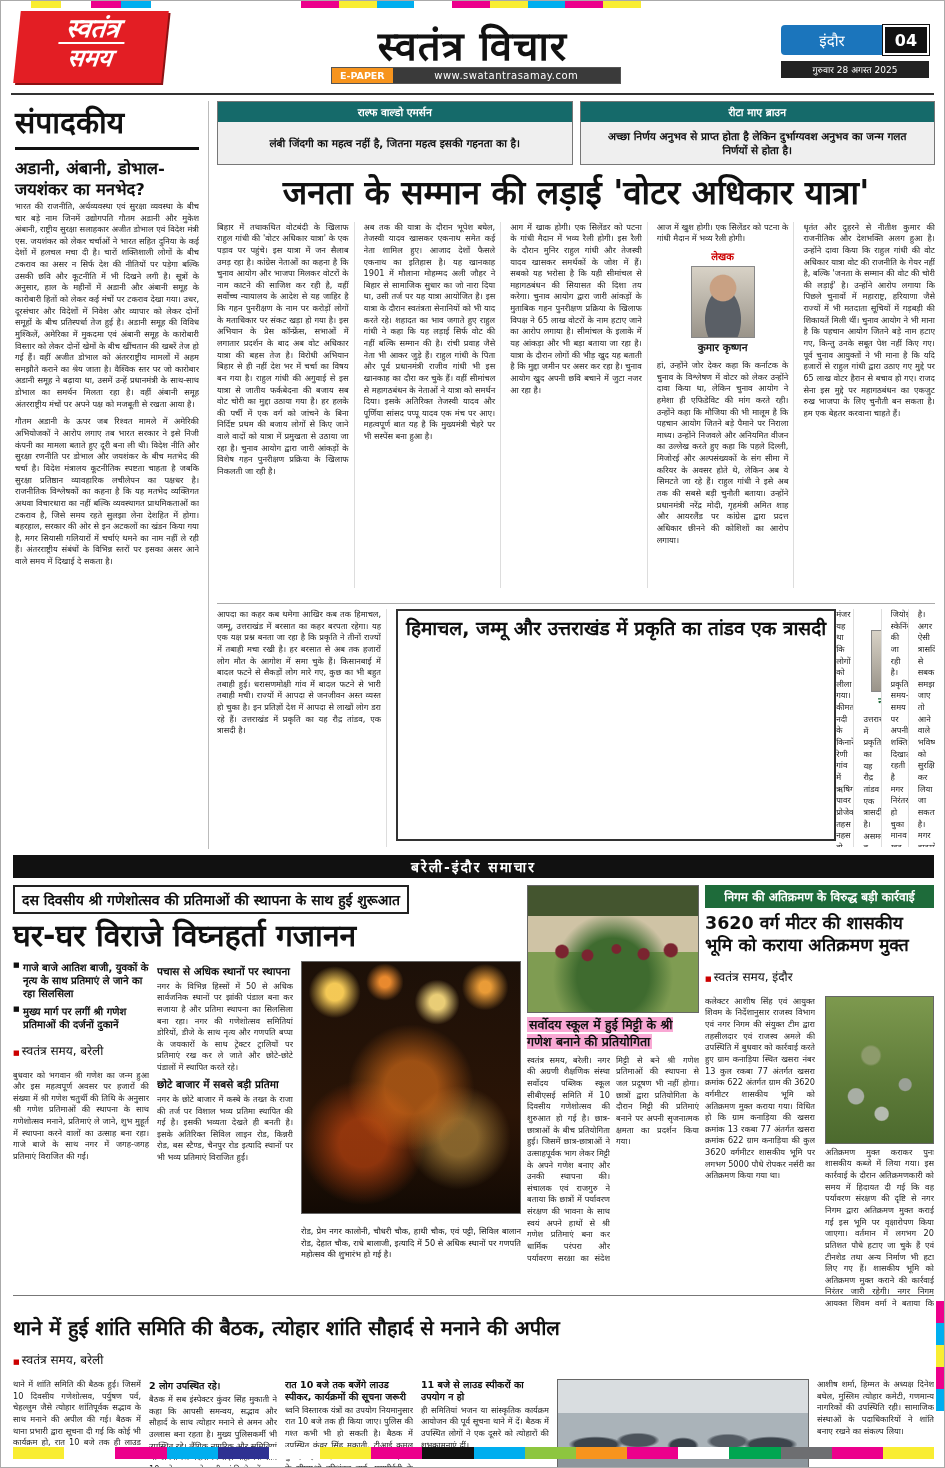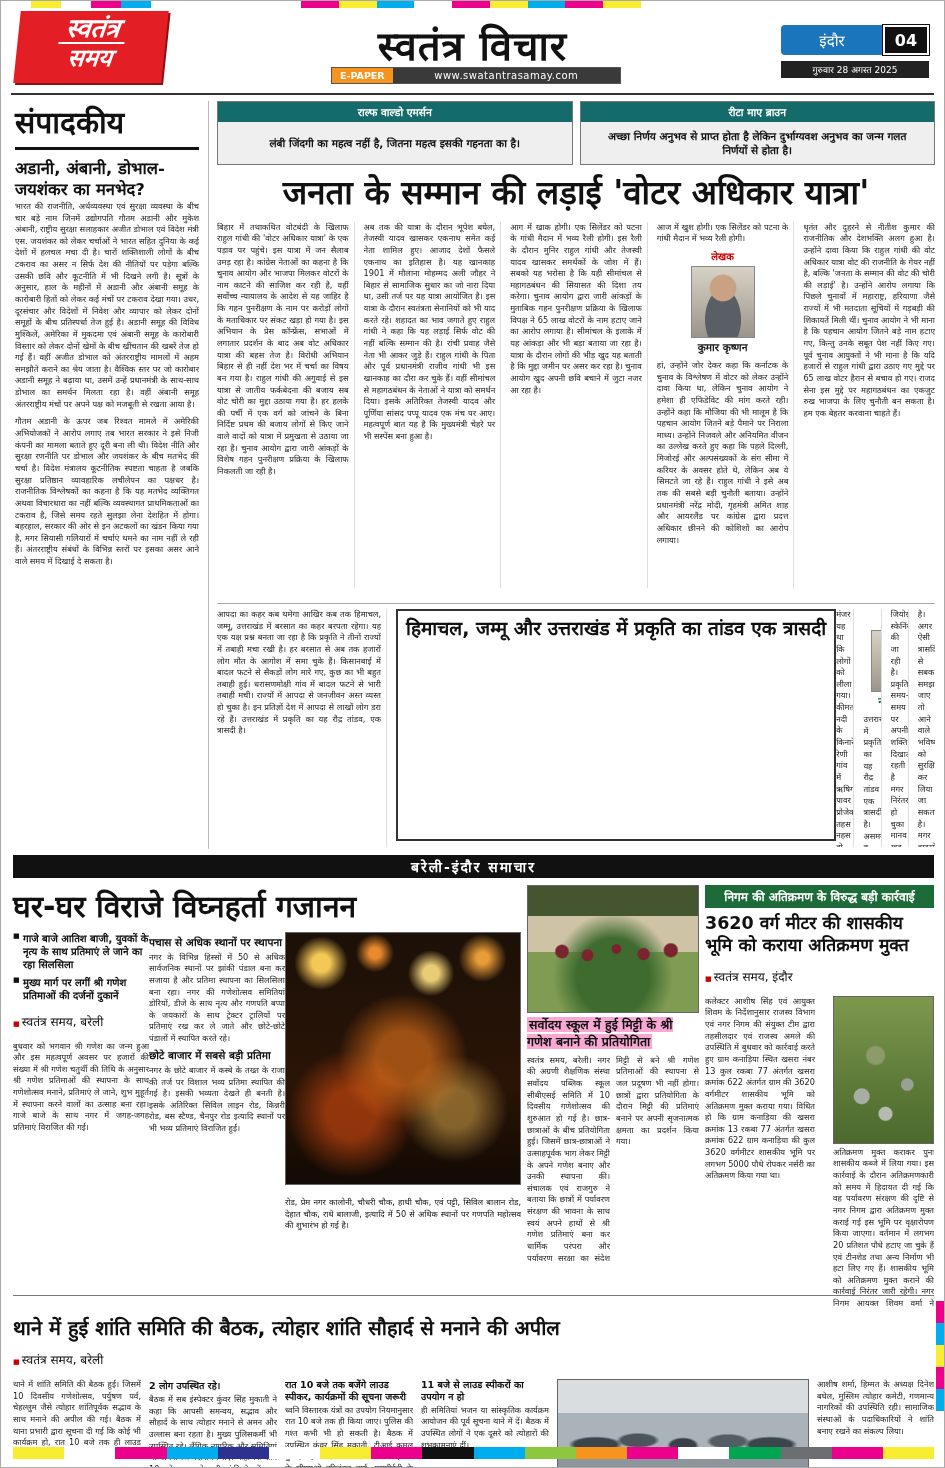--- a/index.html
+++ b/index.html
@@ -64,21 +64,21 @@
   .dis-cols .col:last-child{border-right:none}
   .dis-cols .author-photo{width:56px;height:62px}
 
   
   .section-bar{position:absolute;left:12px;top:854px;width:921px;height:23px;background:#111;color:#fff;font-size:14px;font-weight:bold;display:flex;align-items:center;justify-content:center;letter-spacing:2px}
 
   
   .ganesh{position:absolute;left:12px;top:884px;width:508px;height:404px}
   .kicker{border:2px solid #222;padding:3px 7px;font-size:14px;font-weight:800;display:inline-block}
   .ganesh-headline{font-size:30px;font-weight:800;margin:5px 0 7px;line-height:1.15}
-  .ganesh-row{display:flex;height:300px}
+  .ganesh-row{display:flex;gap:8px;height:300px}
   .g-colA{width:136px;overflow:hidden}
   .g-colB{width:136px;overflow:hidden}
   .bullet{font-size:10px;font-weight:bold;line-height:1.3;margin-bottom:5px;padding-left:10px;position:relative}
   .bullet::before{content:"■";position:absolute;left:0;top:0;font-size:7px;color:#111}
   .byline{font-size:12px;font-weight:normal;margin:11px 0}
   .byline::before{content:"■ ";color:#c00;font-size:7px}
   .subhead{font-size:10.5px;font-weight:800;line-height:1.25;margin:4px 0 3px}
   .g-photo-wrap{flex:1;display:flex;flex-direction:column}
   .photo-ganesh{height:256px;border:1px solid #666;background:radial-gradient(circle at 15% 12%,rgba(255,210,90,.95) 0 3%,transparent 9%),radial-gradient(circle at 38% 8%,rgba(255,150,50,.9) 0 2%,transparent 7%),radial-gradient(circle at 62% 16%,rgba(255,225,130,.9) 0 3%,transparent 9%),radial-gradient(circle at 84% 10%,rgba(255,170,60,.9) 0 2%,transparent 8%),radial-gradient(circle at 50% 50%,rgba(255,130,30,.55) 0 16%,transparent 38%),radial-gradient(circle at 28% 72%,rgba(255,90,20,.5) 0 10%,transparent 26%),radial-gradient(circle at 72% 70%,rgba(255,200,90,.45) 0 8%,transparent 22%),linear-gradient(180deg,#1c1008,#2a1406 60%,#120a04)}
   .g-caption{font-size:8.2px;line-height:1.4;text-align:justify;margin-top:12px}
@@ -88,21 +88,21 @@
   .photo-school{height:128px;border:1px solid #666;background:radial-gradient(circle at 20% 52%,#7a2430 0 4%,transparent 5%),radial-gradient(circle at 35% 55%,#7a2430 0 4%,transparent 5%),radial-gradient(circle at 52% 50%,#7a2430 0 4%,transparent 5%),radial-gradient(circle at 68% 54%,#7a2430 0 4%,transparent 5%),radial-gradient(circle at 84% 51%,#7a2430 0 4%,transparent 5%),radial-gradient(ellipse at 50% 72%,#3f6b2f 0 30%,transparent 50%),linear-gradient(180deg,#44552f 0 24%,#cfc3a5 24% 52%,#7f9c52 52% 100%)}
   .school-caption{font-size:12.5px;font-weight:800;line-height:1.35;margin:4px 0}
   .school-caption span{background:#f9a8d4;padding:0 2px}
   .school-cols{display:flex;gap:6px;height:206px}
   .school-cols .col{flex:1;overflow:hidden}
 
   
   .nigam{position:absolute;left:704px;top:884px;width:229px;height:404px}
   .nigam-kicker{background:#1e6b3a;color:#fff;font-size:12px;font-weight:800;text-align:center;padding:3px 4px}
   .nigam-headline{font-size:17.5px;font-weight:800;line-height:1.25;margin:5px 0 3px}
-  .nigam-row{display:flex;gap:18px;height:310px}
+  .nigam-row{display:flex;gap:10px;height:310px}
   .n-colA{width:110px;overflow:hidden}
   .n-right{flex:1;display:flex;flex-direction:column;gap:3px}
   .photo-land{height:148px;border:1px solid #666;background:radial-gradient(circle at 28% 68%,#a8aea4 0 6%,transparent 7%),radial-gradient(circle at 52% 80%,#b5bbb0 0 5%,transparent 6%),radial-gradient(circle at 74% 60%,#9aa096 0 5%,transparent 6%),radial-gradient(circle at 42% 40%,#8d9b6b 0 8%,transparent 10%),linear-gradient(180deg,#7d994e,#5d7a38 60%,#4c6a2e)}
   .n-colB{flex:1;overflow:hidden}
 
   
   .peace{position:absolute;left:12px;top:1294px;width:921px;height:148px;border-top:1.5px solid #777;padding-top:20px}
   .peace-headline{font-size:20px;font-weight:800;line-height:1.2}
   .peace-row{display:flex;gap:8px;margin-top:3px;height:108px}
   .peace-row .col{width:128px;overflow:hidden}
@@ -211,20 +211,21 @@
         </div>
         <div class="col btext">जियोग्राफिकल स्केनिंग की जा रही है। प्रकृति समय-समय पर अपनी शक्ति दिखाती रहती है मगर निरंतर हो चुका मानव खुद को पर्यावरण संरक्षण में नहीं जोड़ पाया। पहाड़ों में भूस्खलन से मार्ग अवरुद्ध हो रहे हैं। नदियों का जलस्तर खतरे के निशान से ऊपर बह रहा है। लाखों-हजारों लोग आज भी राहत की तलाश में हैं। मानव भी प्रकृति से छेड़छाड़ करने से बाज नहीं आते।</div>
         <div class="col btext">है। अगर ऐसी त्रासदियों से सबक समझा जाए तो आने वाले भविष्य को सुरक्षित कर लिया जा सकता है। मगर हादसों के आपदाओं से न तो लोग सबक सीखते हैं और न ही सरकारें संवेदनशील हो पातीं। कुछ दिन सरकारी अमला औपचारिकता निभाता है और उसके बाद अगली घटना तक कोई कसरत नहीं होती। प्रकृति का यह कहर मानवीय लापरवाही का भी नतीजा है। पहाड़ों में अंधाधुंध निर्माण, वनों की कटाई और नदियों के किनारे अतिक्रमण इस तबाही के बड़े कारण बन चुके हैं।</div>
       </div>
     </div>
   </div>
 
   <div class="section-bar">बरेली-इंदौर समाचार</div>
 
   <div class="ganesh">
+    <div class="kicker">दस दिवसीय श्री गणेशोत्सव की प्रतिमाओं की स्थापना के साथ हुई शुरूआत</div>
     <div class="ganesh-headline">घर-घर विराजे विघ्नहर्ता गजानन</div>
     <div class="ganesh-row">
       <div class="g-colA">
         <div class="bullet">गाजे बाजे आतिश बाजी, युवकों के नृत्य के साथ प्रतिमाएं ले जाने का रहा सिलसिला</div>
         <div class="bullet">मुख्य मार्ग पर लगीं श्री गणेश प्रतिमाओं की दर्जनों दुकानें</div>
         <div class="byline">स्वतंत्र समय, बरेली</div>
         <div class="btext">बुधवार को भगवान श्री गणेश का जन्म हुआ और इस महत्वपूर्ण अवसर पर हजारों की संख्या में श्री गणेश चतुर्थी की तिथि के अनुसार श्री गणेश प्रतिमाओं की स्थापना के साथ गणेशोत्सव मनाने, प्रतिमाएं ले जाने, शुभ मुहूर्त में स्थापना करने वालों का उत्साह बना रहा। गाजे बाजे के साथ नगर में जगह-जगह प्रतिमाएं विराजित की गईं।</div>
       </div>
       <div class="g-colB">
         <div class="subhead">पचास से अधिक स्थानों पर स्थापना</div>

